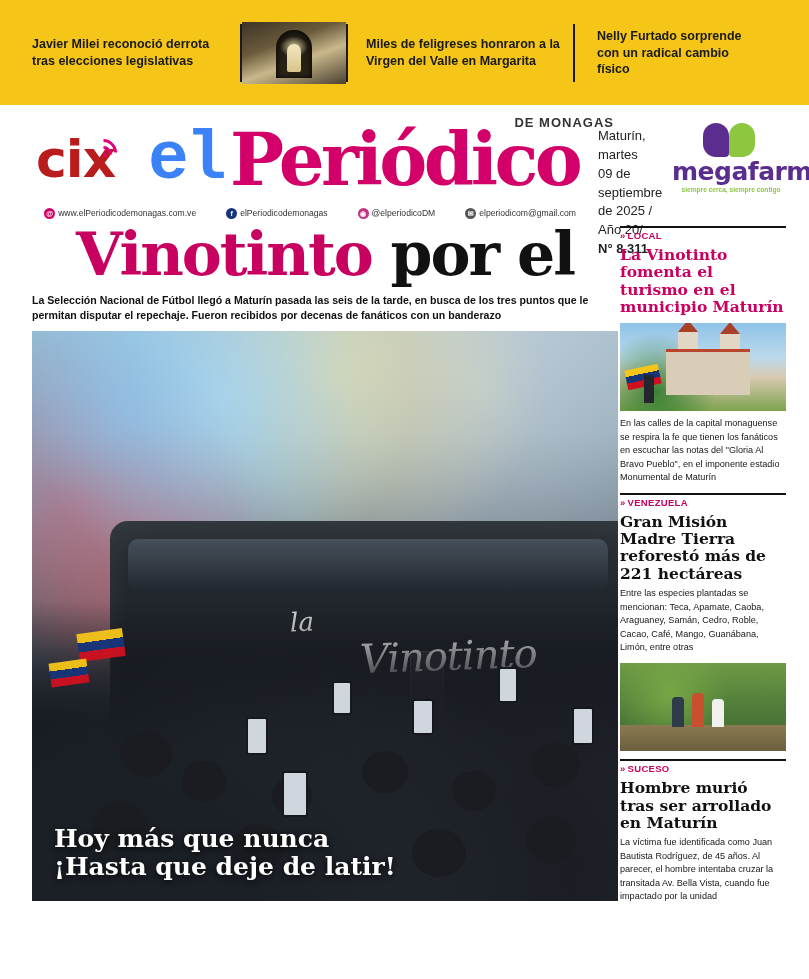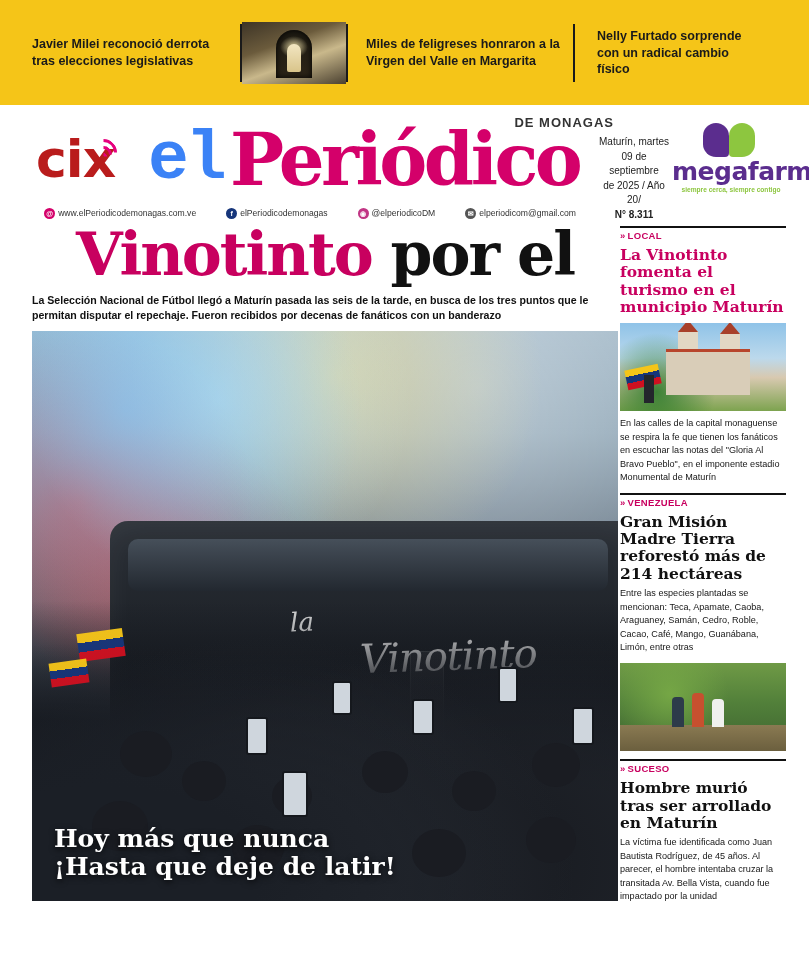--- a/index.html
+++ b/index.html
@@ -147,26 +147,26 @@
     position: absolute;
     right: 4px; top: -2px;
     font-size: 13px;
     font-weight: bold;
     letter-spacing: 1px;
     color: #333;
   }
 
   .issue {
     position: absolute;
-    left: 598px; top: 30px;
+    left: 598px; top: 22px;
     width: 72px;
-    font-size: 10px;
+    font-size: 13px;
     line-height: 1.45;
     color: #222;
-    text-align: center;
+    text-align: left;
   }
   .issue .bold { font-weight: bold; }
 
   .megafarma {
     position: absolute;
     left: 672px; top: 18px;
     width: 118px; height: 70px;
   }
   .mf-logo {
     position: relative;
@@ -596,21 +596,21 @@
         <div class="flagman"></div>
       </div>
       <div class="sb-body">En las calles de la capital monaguense se respira la fe que tienen los fanáticos en escuchar las notas del "Gloria Al Bravo Pueblo", en el imponente estadio Monumental de Maturín</div>
     </div>
 
     <div class="sb-block">
       <div class="sb-rule"></div>
       <div class="sec-label">
         <span class="chev">»</span><span>VENEZUELA</span>
       </div>
-      <div class="sb-head">Gran Misión Madre Tierra reforestó más de 214 hectáreas</div>
+      <div class="sb-head">Gran Misión Madre Tierra reforestó más de 221 hectáreas</div>
       <div class="sb-body">Entre las especies plantadas se mencionan: Teca, Apamate, Caoba, Araguaney, Samán, Cedro, Roble, Cacao, Café, Mango, Guanábana, Limón, entre otras</div>
       <div class="sb-photo forest">
         <div class="path"></div>
         <div class="p1"></div>
           <div class="p2"></div>
           <div class="p3"></div>
       </div>
     </div>
 
     <div class="sb-block">

